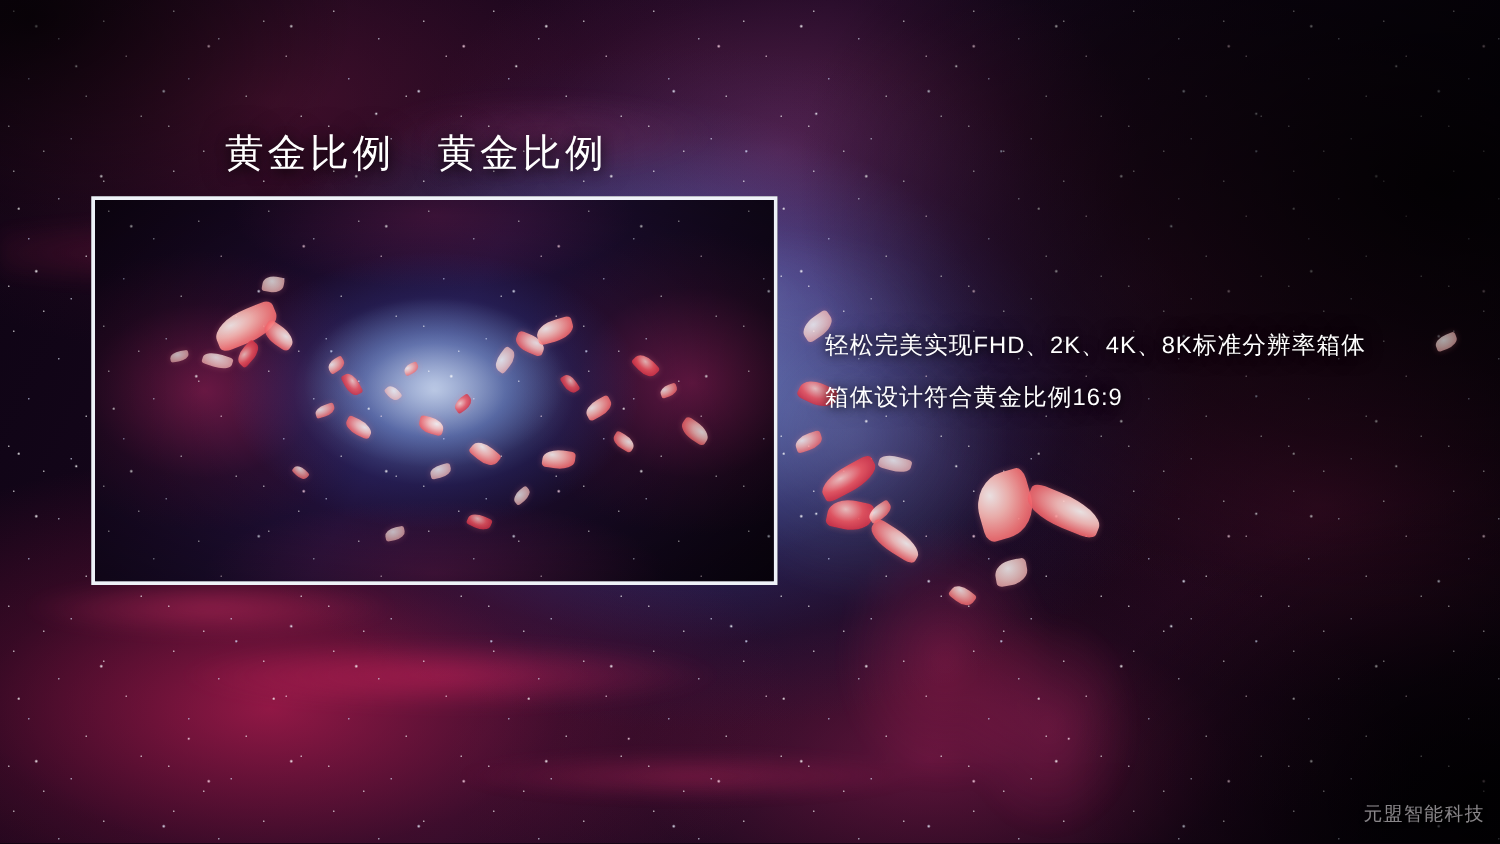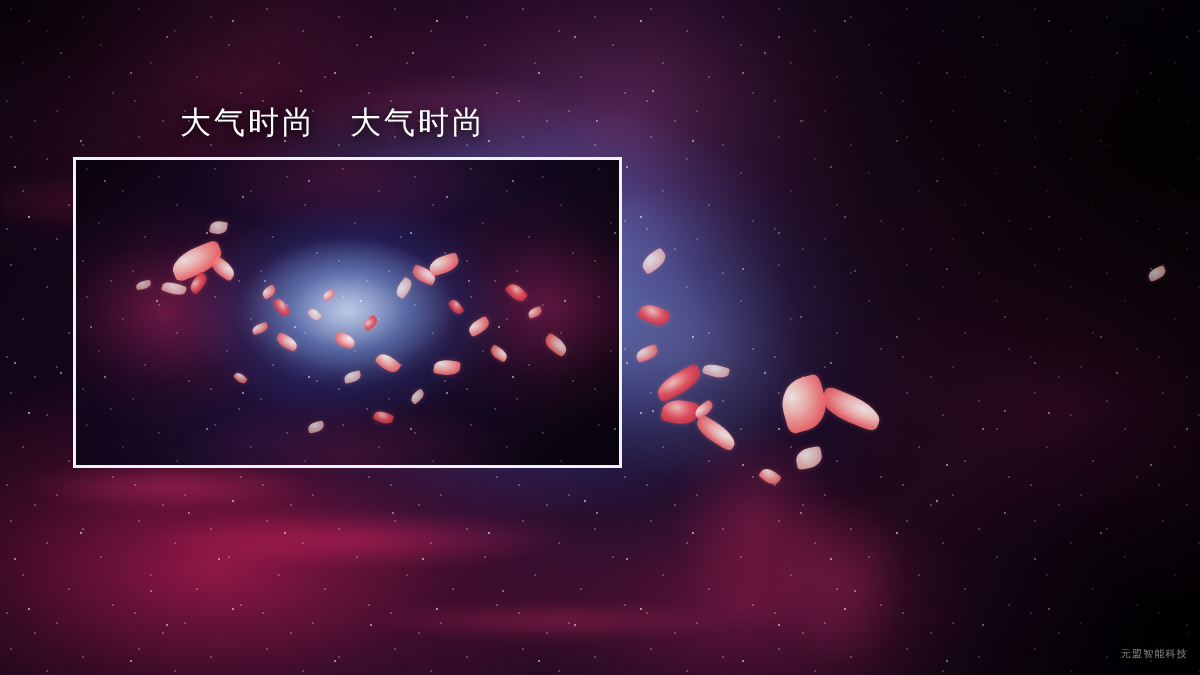--- a/index.html
+++ b/index.html
@@ -168,21 +168,21 @@
     line-height:42px;
     letter-spacing:0.8px;
     white-space:nowrap;
     text-shadow:0 1px 7px rgba(0,0,0,0.78), 0 0 16px rgba(0,0,0,0.55);
   }
 
   #watermark {
     position:absolute;
     right:12px; bottom:14px;
     color:rgba(235,230,235,0.58);
-    font-size:10px;
+    font-size:15px;
     letter-spacing:1.2px;
     white-space:nowrap;
     text-shadow:0 1px 4px rgba(0,0,0,0.7);
   }
 </style>
 </head>
 <body>
 
 <div id="slide">
 
@@ -202,21 +202,21 @@
       <div class="petal" style="left: 782px; top: 378px; width: 44px; height: 52px; opacity: 0.95; transform: rotate(-16deg);"></div>
       <div class="petal b" style="left: 820px; top: 396px; width: 62px; height: 26px; opacity: 0.95; transform: rotate(22deg);"></div>
       <div class="petal pale" style="left: 796px; top: 448px; width: 26px; height: 20px; opacity: 0.9; transform: rotate(-10deg);"></div>
       <div class="petal" style="left: 760px; top: 470px; width: 20px; height: 13px; opacity: 0.86; transform: rotate(38deg);"></div>
       <div class="petal pale" style="left: 1148px; top: 268px; width: 18px; height: 11px; opacity: 0.7; transform: rotate(-22deg);"></div>
       <div class="petal pale" style="left: 641px; top: 253px; width: 26px; height: 16px; opacity: 0.88; transform: rotate(-34deg);"></div>
       <div class="petal deep" style="left: 639px; top: 306px; width: 30px; height: 18px; opacity: 0.92; transform: rotate(26deg);"></div>
       <div class="petal" style="left: 636px; top: 347px; width: 22px; height: 13px; opacity: 0.85; transform: rotate(-18deg);"></div>
     </div>
 
-  <div id="title">大气时尚　大气时尚</div>
+  <div id="title">黄金比例　黄金比例</div>
 
   <div id="photo-frame">
     <div class="panel-inner">
       <div class="panel-neb"></div>
       <div class="stars s1" style="opacity:.75"></div>
       <div class="stars s2" style="opacity:.9"></div>
       <div id="petals-inside">
           <div class="petal" style="left: 95px; top: 88px; width: 52px; height: 26px; opacity: 0.95; transform: rotate(-22deg);"></div>
           <div class="petal b" style="left: 134px; top: 101px; width: 26px; height: 15px; opacity: 0.92; transform: rotate(34deg);"></div>
           <div class="petal deep" style="left: 112px; top: 117px; width: 21px; height: 12px; opacity: 0.9; transform: rotate(-48deg);"></div>
@@ -246,17 +246,19 @@
           <div class="petal" style="left: 452px; top: 148px; width: 14px; height: 9px; opacity: 0.85; transform: rotate(-20deg);"></div>
           <div class="petal b" style="left: 468px; top: 178px; width: 24px; height: 14px; opacity: 0.9; transform: rotate(34deg);"></div>
           <div class="petal pale" style="left: 232px; top: 262px; width: 16px; height: 10px; opacity: 0.8; transform: rotate(-12deg);"></div>
           <div class="petal" style="left: 158px; top: 214px; width: 13px; height: 8px; opacity: 0.8; transform: rotate(44deg);"></div>
         </div>
       <div class="panel-vig"></div>
     </div>
   </div>
 
   <div id="body-copy">
+    <div class="line">轻松完美实现FHD、2K、4K、8K标准分辨率箱体</div>
+    <div class="line">箱体设计符合黄金比例16:9</div>
   </div>
 
   <div id="watermark">元盟智能科技</div>
 
 </div>
 
 </body></html>

